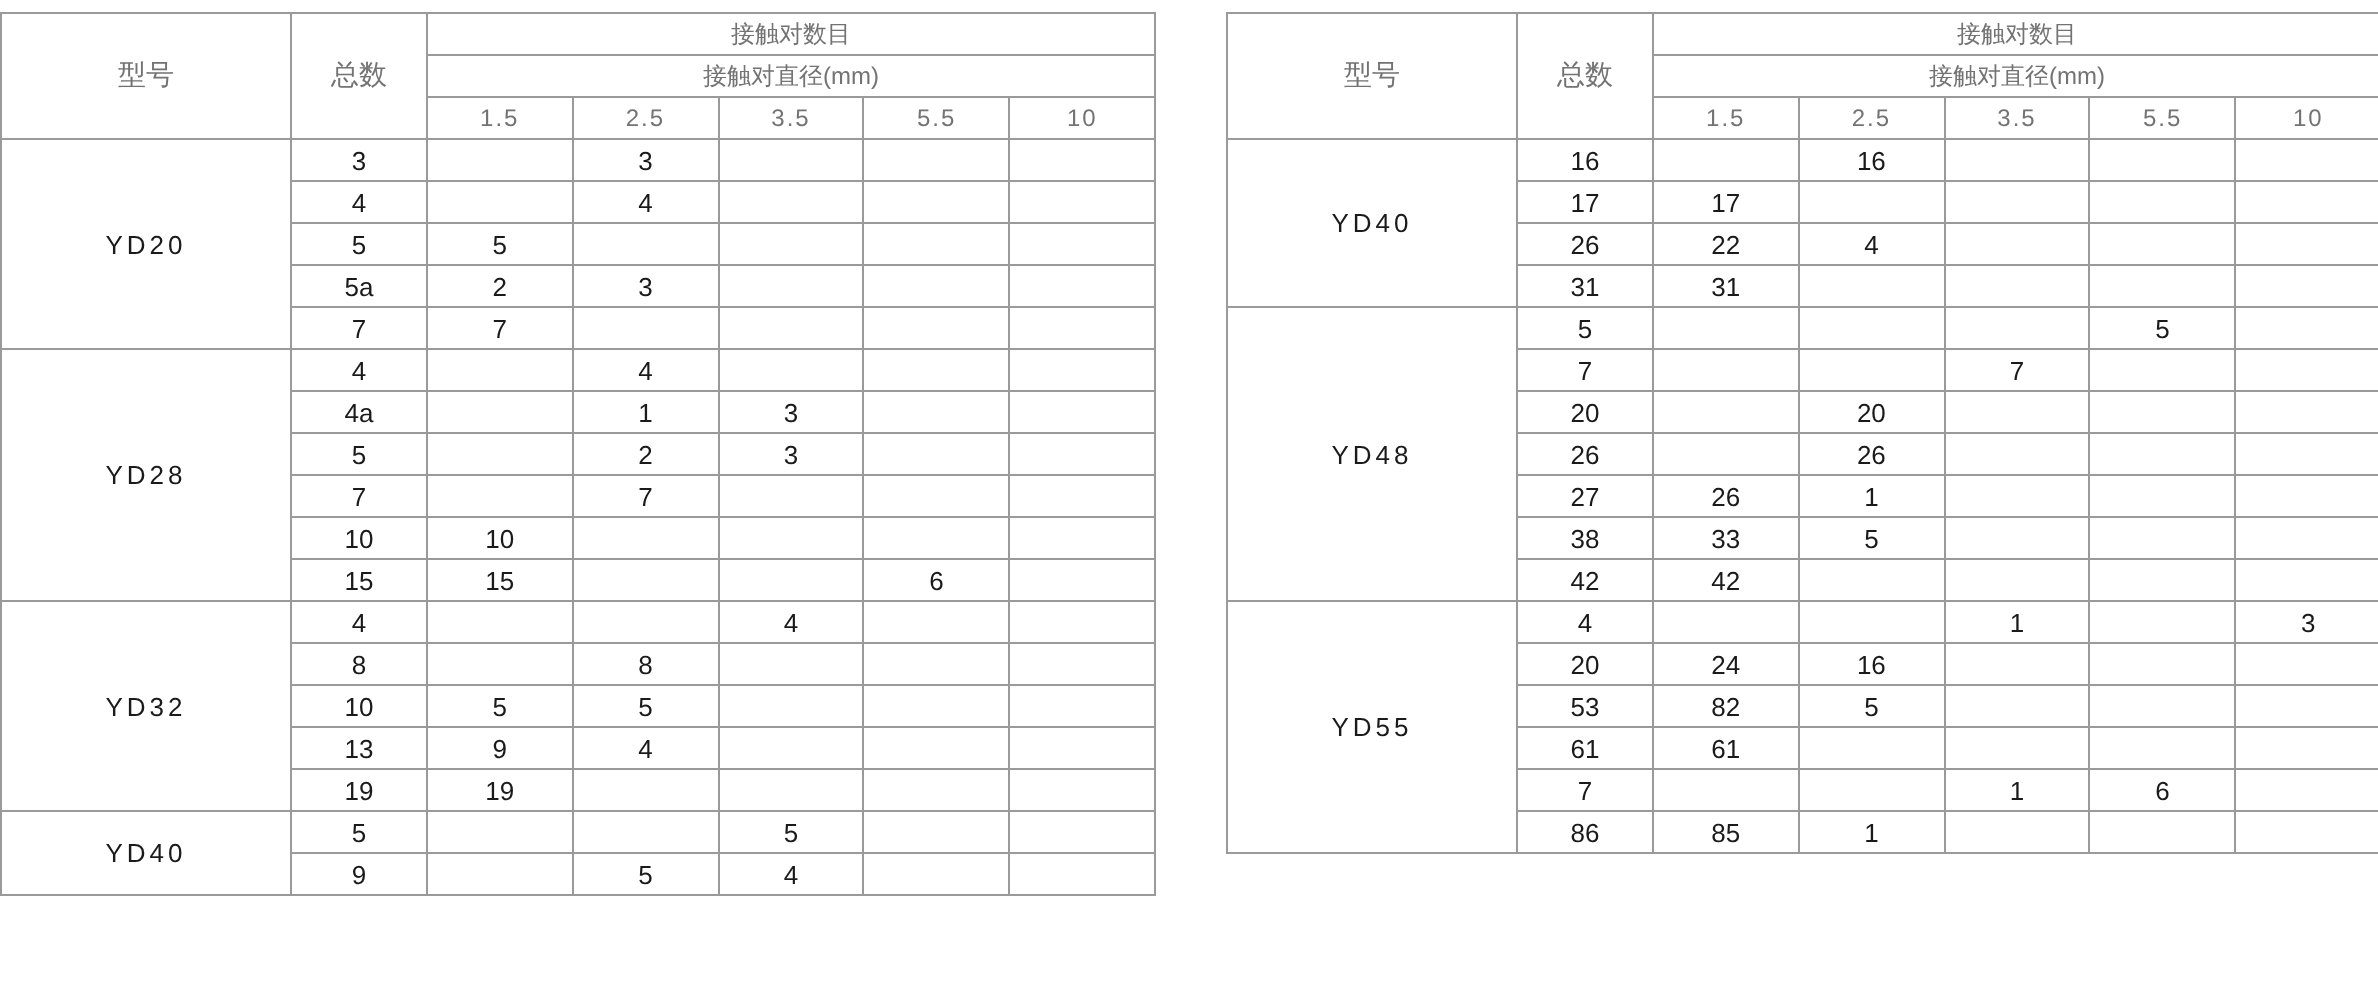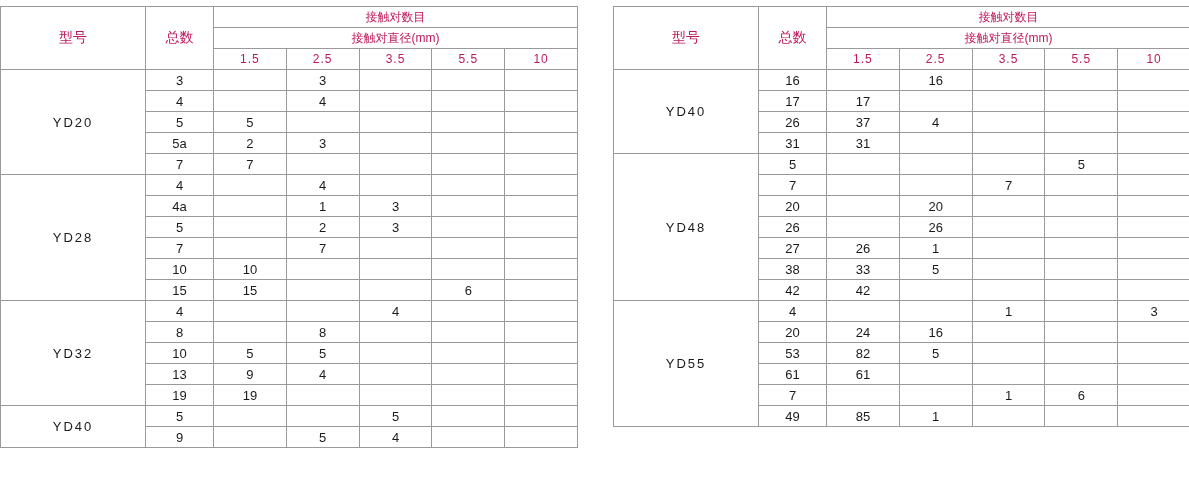--- a/index.html
+++ b/index.html
@@ -37,21 +37,21 @@
     font-weight: normal;
     font-size: 13px;
     text-align: center;
     vertical-align: middle;
     padding: 0;
     height: 20px;
     background: #ffffff;
   }
   .hdr th {
     background: #b8cce4;
-    color: #be185d;
+    color: #737373;
     font-size: 13px;
   }
   .hdr th.big {
     font-size: 14px;
   }
   .hdr th.sub {
     font-size: 12px;
   }
   .hdr th.num {
     font-size: 12px;
@@ -302,21 +302,21 @@
           <tr>
             <td class="count">17</td>
             <td class="val">17</td>
             <td class="val"></td>
             <td class="val"></td>
             <td class="val"></td>
             <td class="val"></td>
           </tr>
           <tr>
             <td class="count">26</td>
-            <td class="val">37</td>
+            <td class="val">22</td>
             <td class="val">4</td>
             <td class="val"></td>
             <td class="val"></td>
             <td class="val"></td>
           </tr>
           <tr>
             <td class="count">31</td>
             <td class="val">31</td>
             <td class="val"></td>
             <td class="val"></td>
@@ -415,21 +415,21 @@
           </tr>
           <tr>
             <td class="count">7</td>
             <td class="val"></td>
             <td class="val"></td>
             <td class="val">1</td>
             <td class="val">6</td>
             <td class="val"></td>
           </tr>
           <tr>
-            <td class="count">49</td>
+            <td class="count">86</td>
             <td class="val">85</td>
             <td class="val">1</td>
             <td class="val"></td>
             <td class="val"></td>
             <td class="val"></td>
           </tr>
         </tbody>
     </table>
   </div>
 

